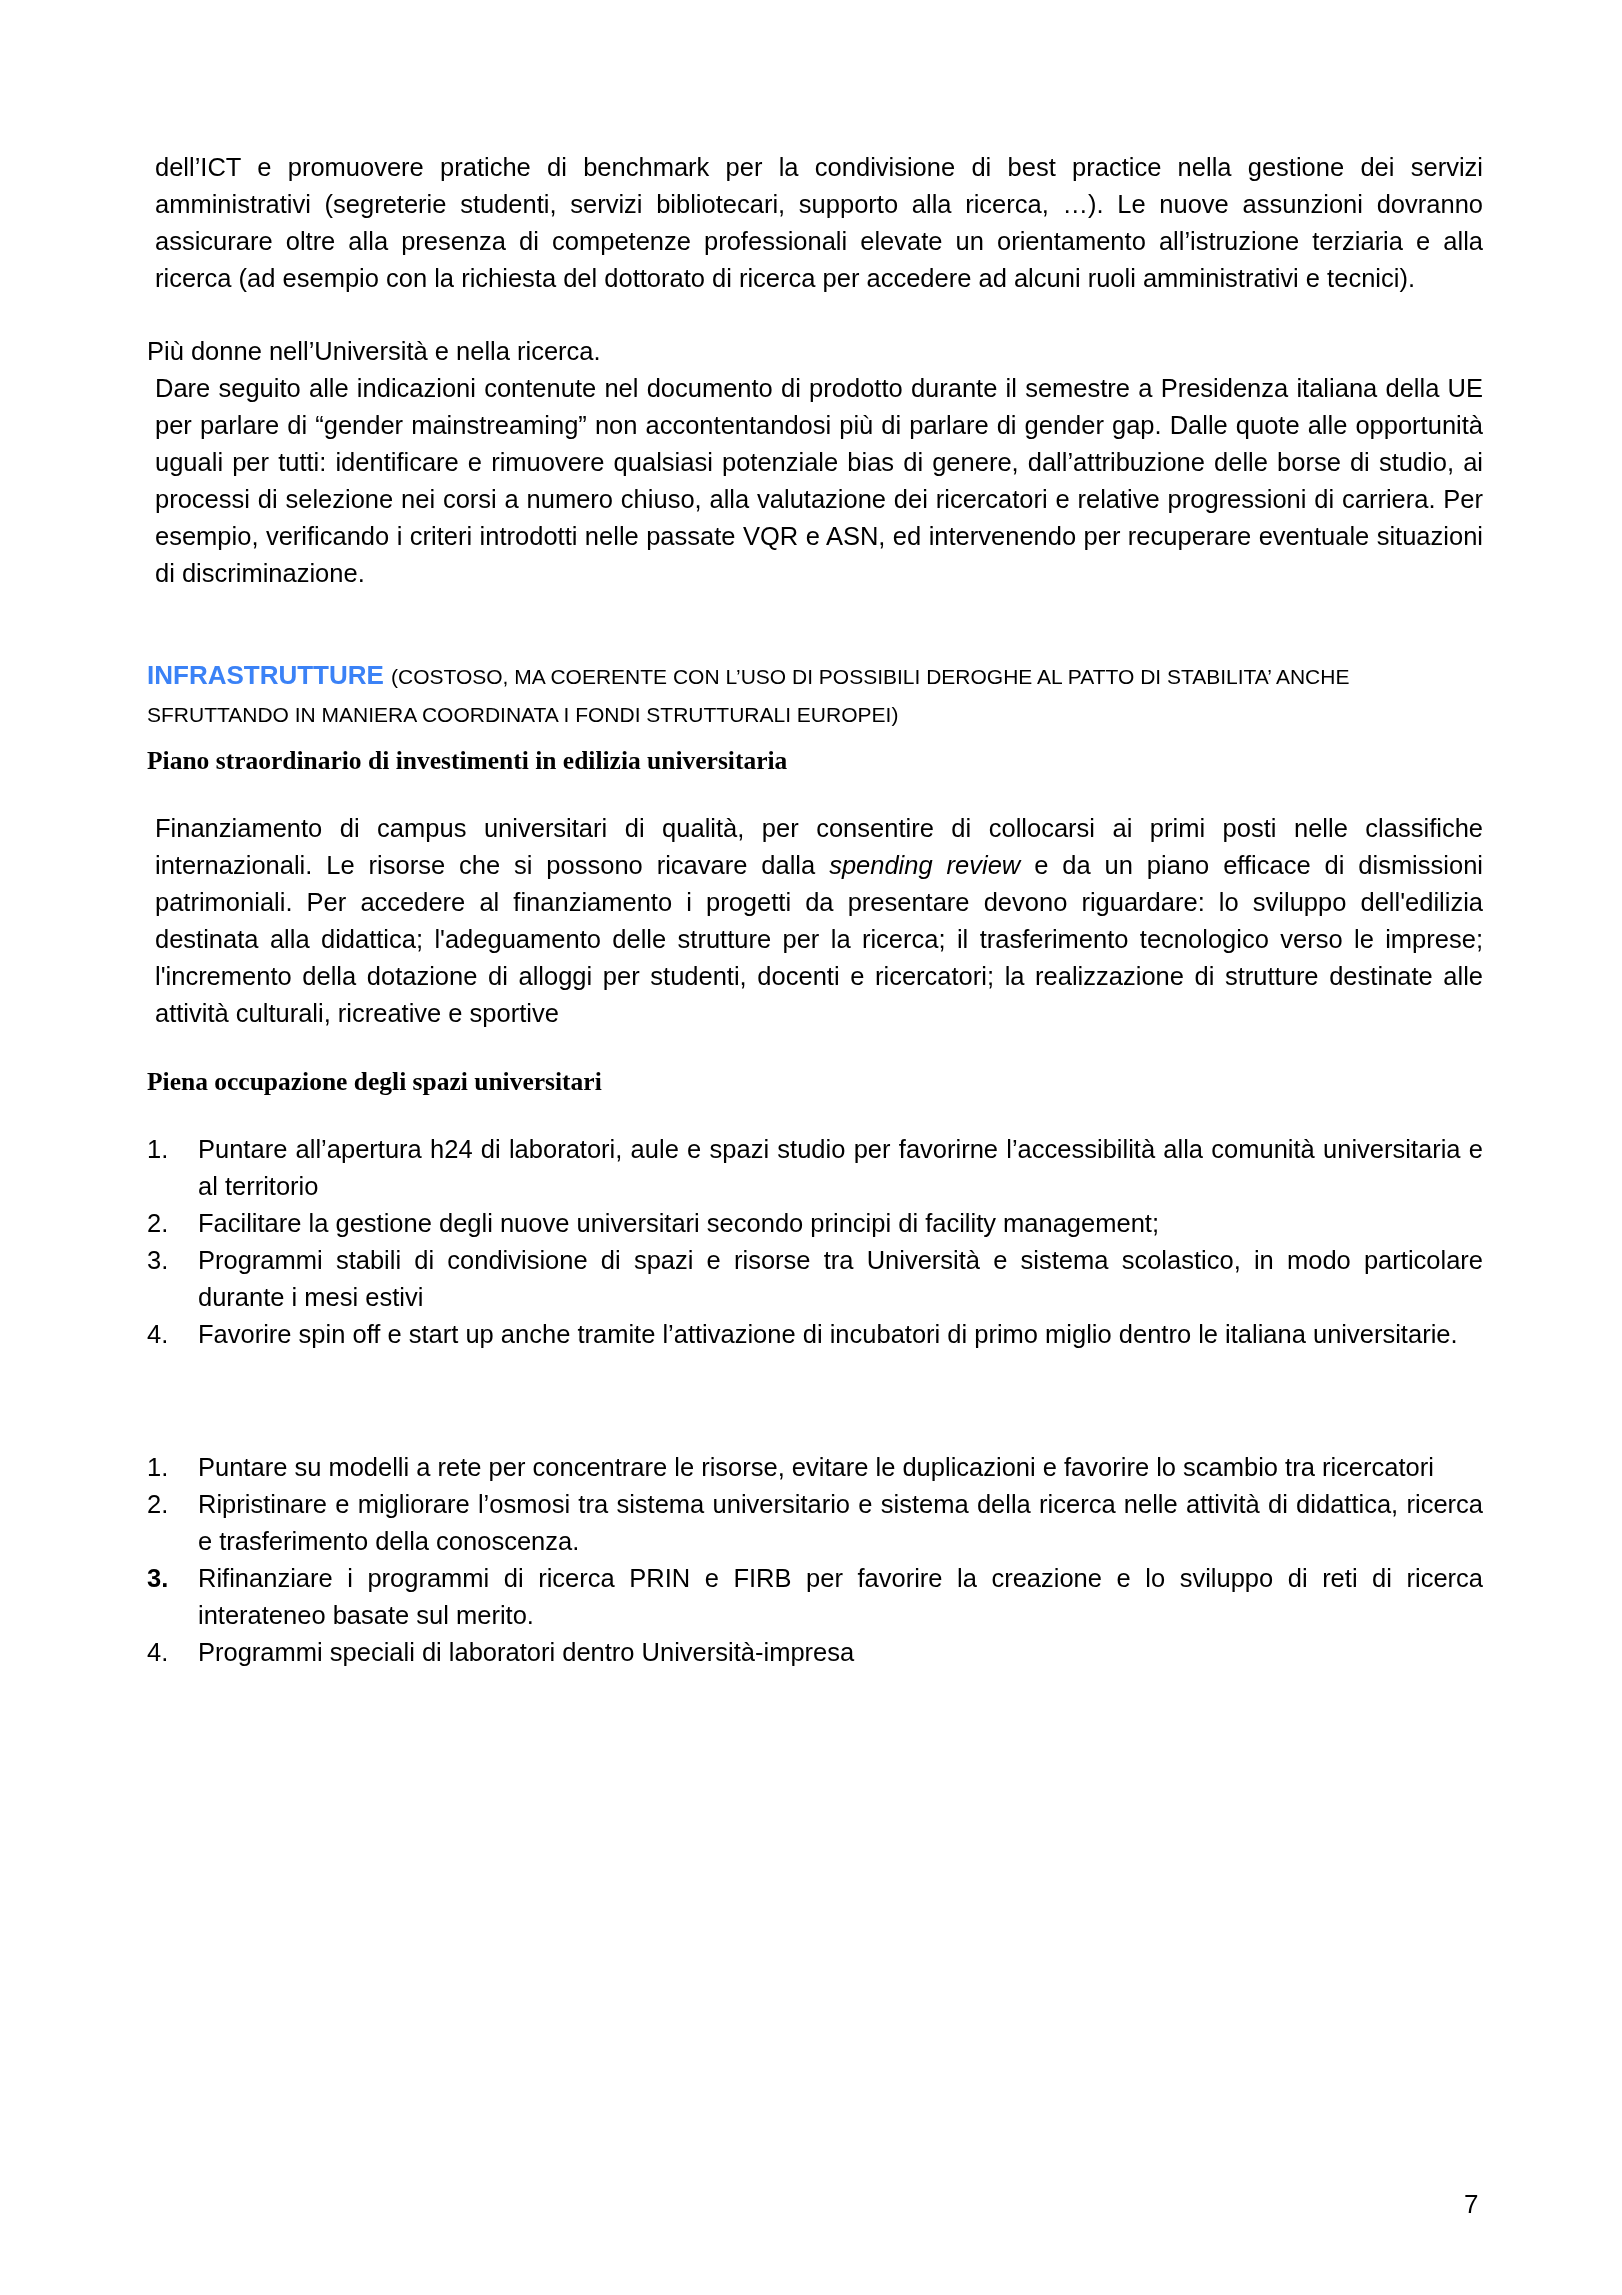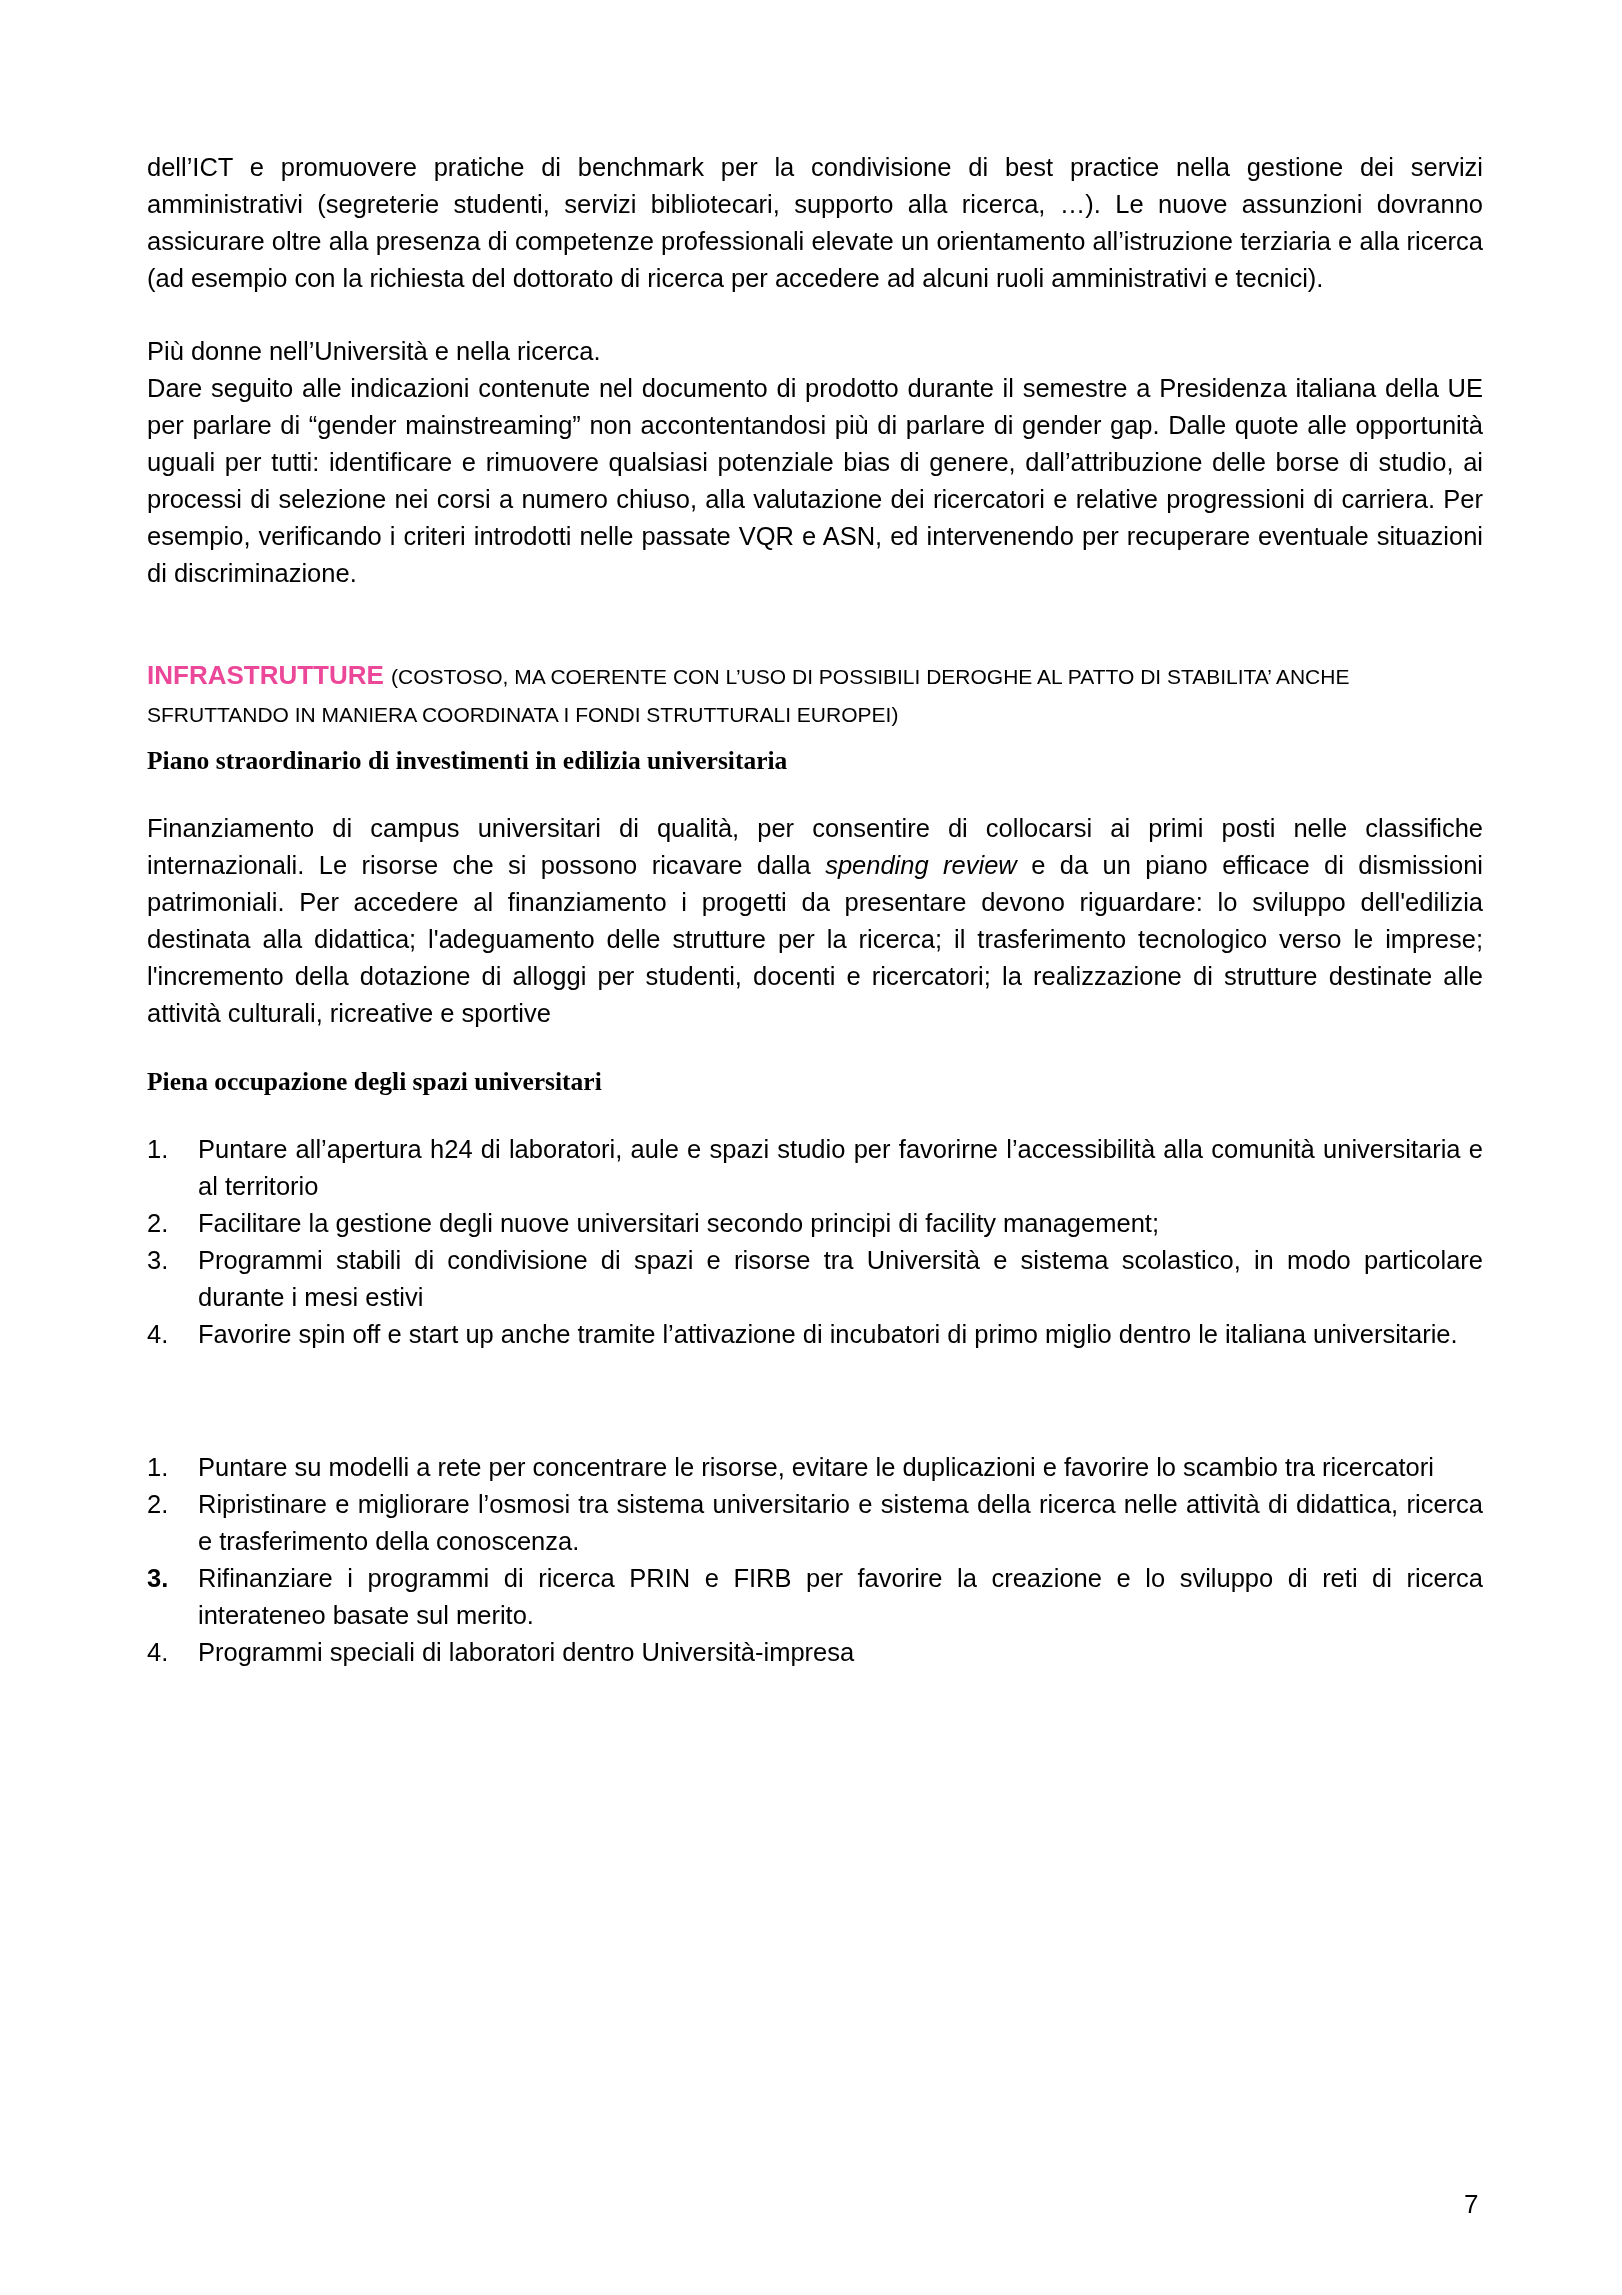--- a/index.html
+++ b/index.html
@@ -8,21 +8,21 @@
     position: absolute;
     left: 147px;
     top: 149px;
     width: 1336px;
     font-family: "Liberation Sans", sans-serif;
     font-size: 25.5px;
     line-height: 37px;
     color: #000000;
   }
   p { margin: 0; }
-  .justify { text-align: justify; }
+  .justify { text-align: justify; margin-left: 8px; }
   .bold { font-weight: normal; }
   .gap-sm { height: 31px; }
   .gap-md { height: 36px; }
   .gap-lg { height: 65px; }
   .heading { font-weight: bold; font-family: Liberation Serif, serif; }
   .section-title { color: #e00000; font-weight: bold; font-size: 26px; }
   .smallcaps-note { font-size: 21px; line-height: 37px; }
   ol.list { margin: 0; padding: 0; list-style: none; }
   ol.list li { display: flex; text-align: justify; }
   ol.list li .num { width: 51px; flex: 0 0 51px; }
@@ -44,21 +44,21 @@
 
   <p class="justify">dell’ICT e promuovere pratiche di benchmark per la condivisione di best practice nella gestione dei servizi amministrativi (segreterie studenti, servizi bibliotecari, supporto alla ricerca, …). Le nuove assunzioni dovranno assicurare oltre alla presenza di competenze professionali elevate un orientamento all’istruzione terziaria e alla ricerca (ad esempio con la richiesta del dottorato di ricerca per accedere ad alcuni ruoli amministrativi e tecnici).</p>
 
   <div class="gap-md"></div>
 
   <p><span class="bold">Più donne nell’Università e nella ricerca</span><span>.</span></p>
   <p class="justify">Dare seguito alle indicazioni contenute nel documento di prodotto durante il semestre a Presidenza italiana della UE per parlare di “gender mainstreaming” non accontentandosi più di parlare di gender gap. Dalle quote alle opportunità uguali per tutti: identificare e rimuovere qualsiasi potenziale bias di genere, dall’attribuzione delle borse di studio, ai processi di selezione nei corsi a numero chiuso, alla valutazione dei ricercatori e relative progressioni di carriera. Per esempio, verificando i criteri introdotti nelle passate VQR e ASN, ed intervenendo per recuperare eventuale situazioni di discriminazione.</p>
 
   <div class="gap-lg"></div>
 
-  <p><span class="section-title" style="color: #ec4899;">INFRASTRUTTURE</span> <span class="smallcaps-note">(COSTOSO, MA COERENTE CON L’USO DI POSSIBILI DEROGHE AL PATTO DI STABILITA’ ANCHE SFRUTTANDO IN MANIERA COORDINATA I FONDI STRUTTURALI EUROPEI)</span></p>
+  <p><span class="section-title" style="color: #3b82f6;">INFRASTRUTTURE</span> <span class="smallcaps-note">(COSTOSO, MA COERENTE CON L’USO DI POSSIBILI DEROGHE AL PATTO DI STABILITA’ ANCHE SFRUTTANDO IN MANIERA COORDINATA I FONDI STRUTTURALI EUROPEI)</span></p>
 
   <div style="height:9.2px"></div>
 
   <p class="heading">Piano straordinario di investimenti in edilizia universitaria</p>
 
   <div class="gap-sm"></div>
 
   <p class="justify"><span>Finanziamento di campus universitari di qualità, per consentire di collocarsi ai primi posti nelle classifiche internazionali. Le risorse che si possono ricavare dalla </span><em>spending review</em><span> e da un piano efficace di dismissioni patrimoniali. Per accedere al finanziamento i progetti da presentare devono riguardare: lo sviluppo dell'edilizia destinata alla didattica; l'adeguamento delle strutture per la ricerca; il trasferimento tecnologico verso le imprese; l'incremento della dotazione di alloggi per studenti, docenti e ricercatori; la realizzazione di strutture destinate alle attività culturali, ricreative e sportive</span></p>
 
   <div class="gap-sm"></div>

